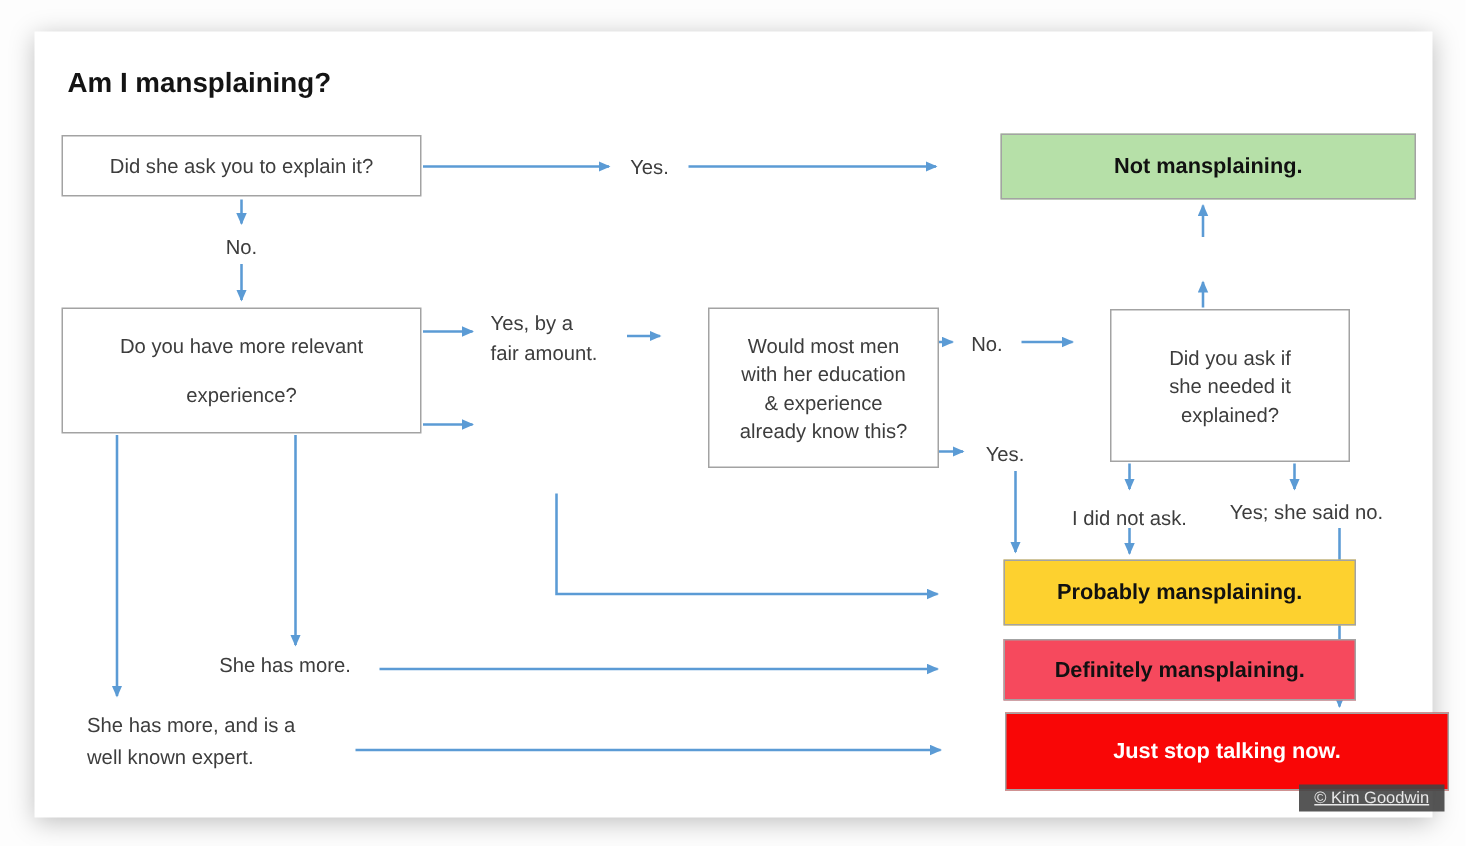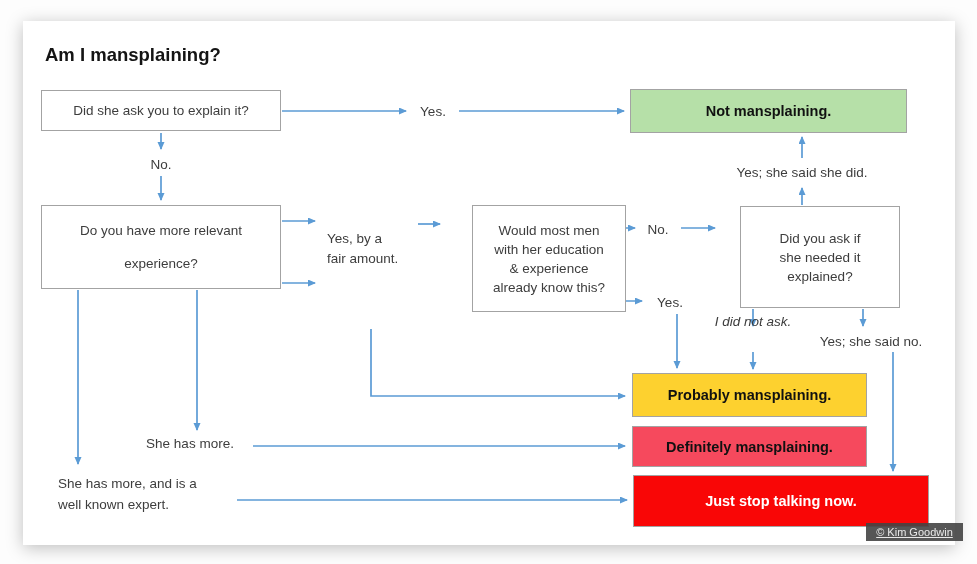--- a/index.html
+++ b/index.html
@@ -12,21 +12,21 @@
   #card{position:absolute;left:23px;top:21px;width:932px;height:524px;background:#ffffff;
         box-shadow:0 3px 16px rgba(0,0,0,0.25);}
   #connectors{position:absolute;left:0;top:0;width:977px;height:564px;pointer-events:none;}
   #connectors line,#connectors polyline{stroke:var(--arrow);stroke-width:1.7;fill:none;}
   .arrowhead{fill:var(--arrow);}
   .node{position:absolute;display:flex;align-items:center;justify-content:center;
         text-align:center;color:var(--text);font-size:13.5px;line-height:19px;
         background:#fff;border:1px solid var(--border);box-sizing:border-box;white-space:pre-line;}
   .result{position:absolute;display:flex;align-items:center;justify-content:center;
           text-align:center;font-weight:bold;font-size:14.5px;color:#111;
-          border:1px solid var(--border);box-sizing:border-box;}
+          border:1px solid var(--border);box-sizing:border-box;margin-left:37px;}
   .edge-label{position:absolute;color:var(--text);font-size:13.5px;line-height:20px;white-space:pre-line;}
   .center{text-align:center;}
   #title{position:absolute;left:45px;top:44px;font-size:18.5px;font-weight:bold;color:var(--title);}
   #node-q2{line-height:33px;}
   #label-expert{line-height:21px;}
   #watermark{position:absolute;left:866px;top:523px;width:97px;height:18px;
              background:rgba(68,68,68,0.9);color:#e9e9e9;font-size:11px;
              display:flex;align-items:center;justify-content:center;text-decoration:underline;}
   #result-stop{color:#ffffff;}
   #result-not{background:var(--green);}
@@ -92,25 +92,24 @@
 she needed it
 explained?</div>
 
   <div class="result" id="result-not" style="left:630px;top:89px;width:277px;height:44px;">Not mansplaining.</div>
   <div class="result" id="result-probably" style="left:632px;top:373px;width:235px;height:44px;">Probably mansplaining.</div>
   <div class="result" id="result-definitely" style="left:632px;top:426px;width:235px;height:41px;">Definitely mansplaining.</div>
   <div class="result" id="result-stop" style="left:633px;top:475px;width:296px;height:52px;">Just stop talking now.</div>
 
   <div class="edge-label center" style="left:410px;top:102px;width:46px;">Yes.</div>
   <div class="edge-label center" style="left:139px;top:155px;width:44px;">No.</div>
-  <div class="edge-label" style="left:327px;top:206px;width:96px;margin-top:23px;">Yes, by a
+  <div class="edge-label" style="left:327px;top:206px;width:96px;">Yes, by a
 fair amount.</div>
   <div class="edge-label center" style="left:640px;top:220px;width:36px;">No.</div>
   <div class="edge-label center" style="left:648px;top:293px;width:44px;">Yes.</div>
-  <div class="edge-label center" style="left:712px;top:163px;width:180px;">Yes; she said she did.</div>
-  <div class="edge-label center" style="left:695px;top:312px;width:116px;font-style:italic;">I did not ask.</div>
+  <div class="edge-label center" style="left:695px;top:336px;width:116px;">I did not ask.</div>
   <div class="edge-label center" style="left:806px;top:332px;width:130px;">Yes; she said no.</div>
   <div class="edge-label center" style="left:130px;top:434px;width:120px;">She has more.</div>
   <div class="edge-label" id="label-expert" style="left:58px;top:473px;width:170px;">She has more, and is a
 well known expert.</div>
 
   <div id="watermark">© Kim Goodwin</div>
 </div>
 
 </body></html>

